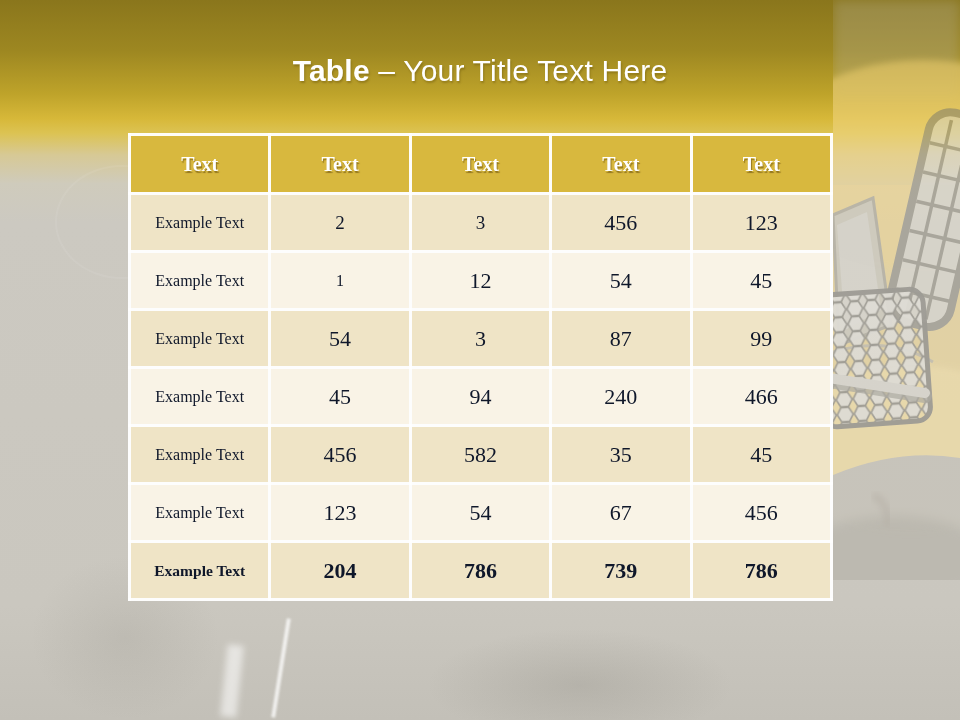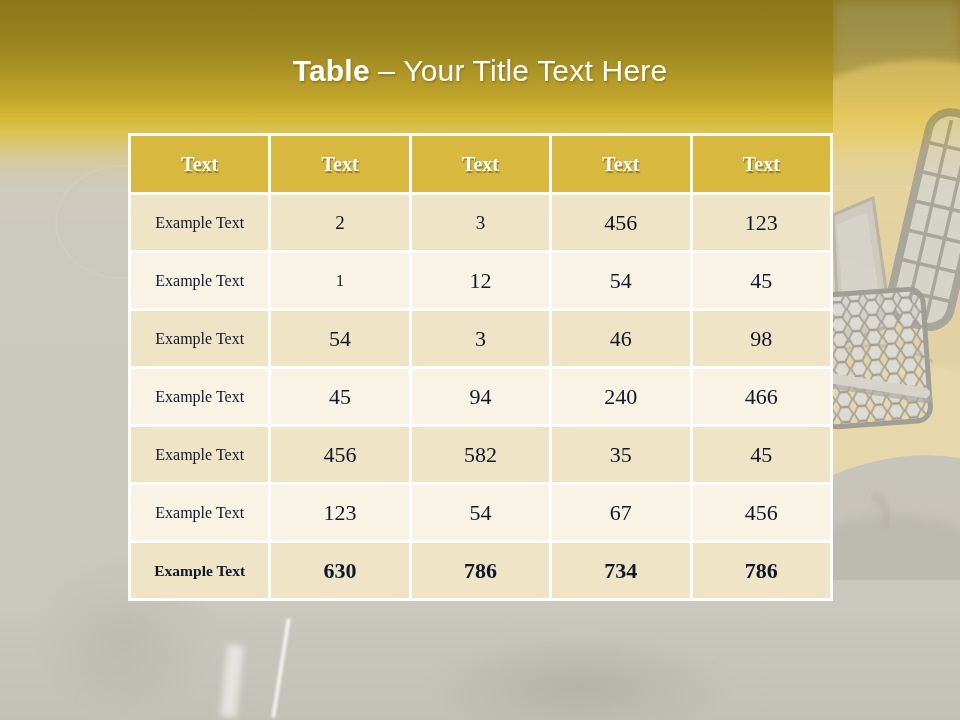--- a/index.html
+++ b/index.html
@@ -157,22 +157,22 @@
             <td class="label">Example Text</td>
             <td style="font-size: 16px;">1</td>
             <td>12</td>
             <td>54</td>
             <td>45</td>
           </tr>
           <tr class="odd">
             <td class="label">Example Text</td>
             <td>54</td>
             <td>3</td>
-            <td>46</td>
-            <td>98</td>
+            <td>87</td>
+            <td>99</td>
           </tr>
           <tr class="even">
             <td class="label">Example Text</td>
             <td>45</td>
             <td>94</td>
             <td>240</td>
             <td>466</td>
           </tr>
           <tr class="odd">
             <td class="label">Example Text</td>
@@ -183,22 +183,22 @@
           </tr>
           <tr class="even">
             <td class="label">Example Text</td>
             <td>123</td>
             <td>54</td>
             <td>67</td>
             <td>456</td>
           </tr>
           <tr class="odd bold-row">
             <td class="label">Example Text</td>
-            <td>630</td>
+            <td>204</td>
             <td>786</td>
-            <td>734</td>
+            <td>739</td>
             <td>786</td>
           </tr>
         </tbody>
     </table>
   </div>
 
 </div>
 
 </body></html>

